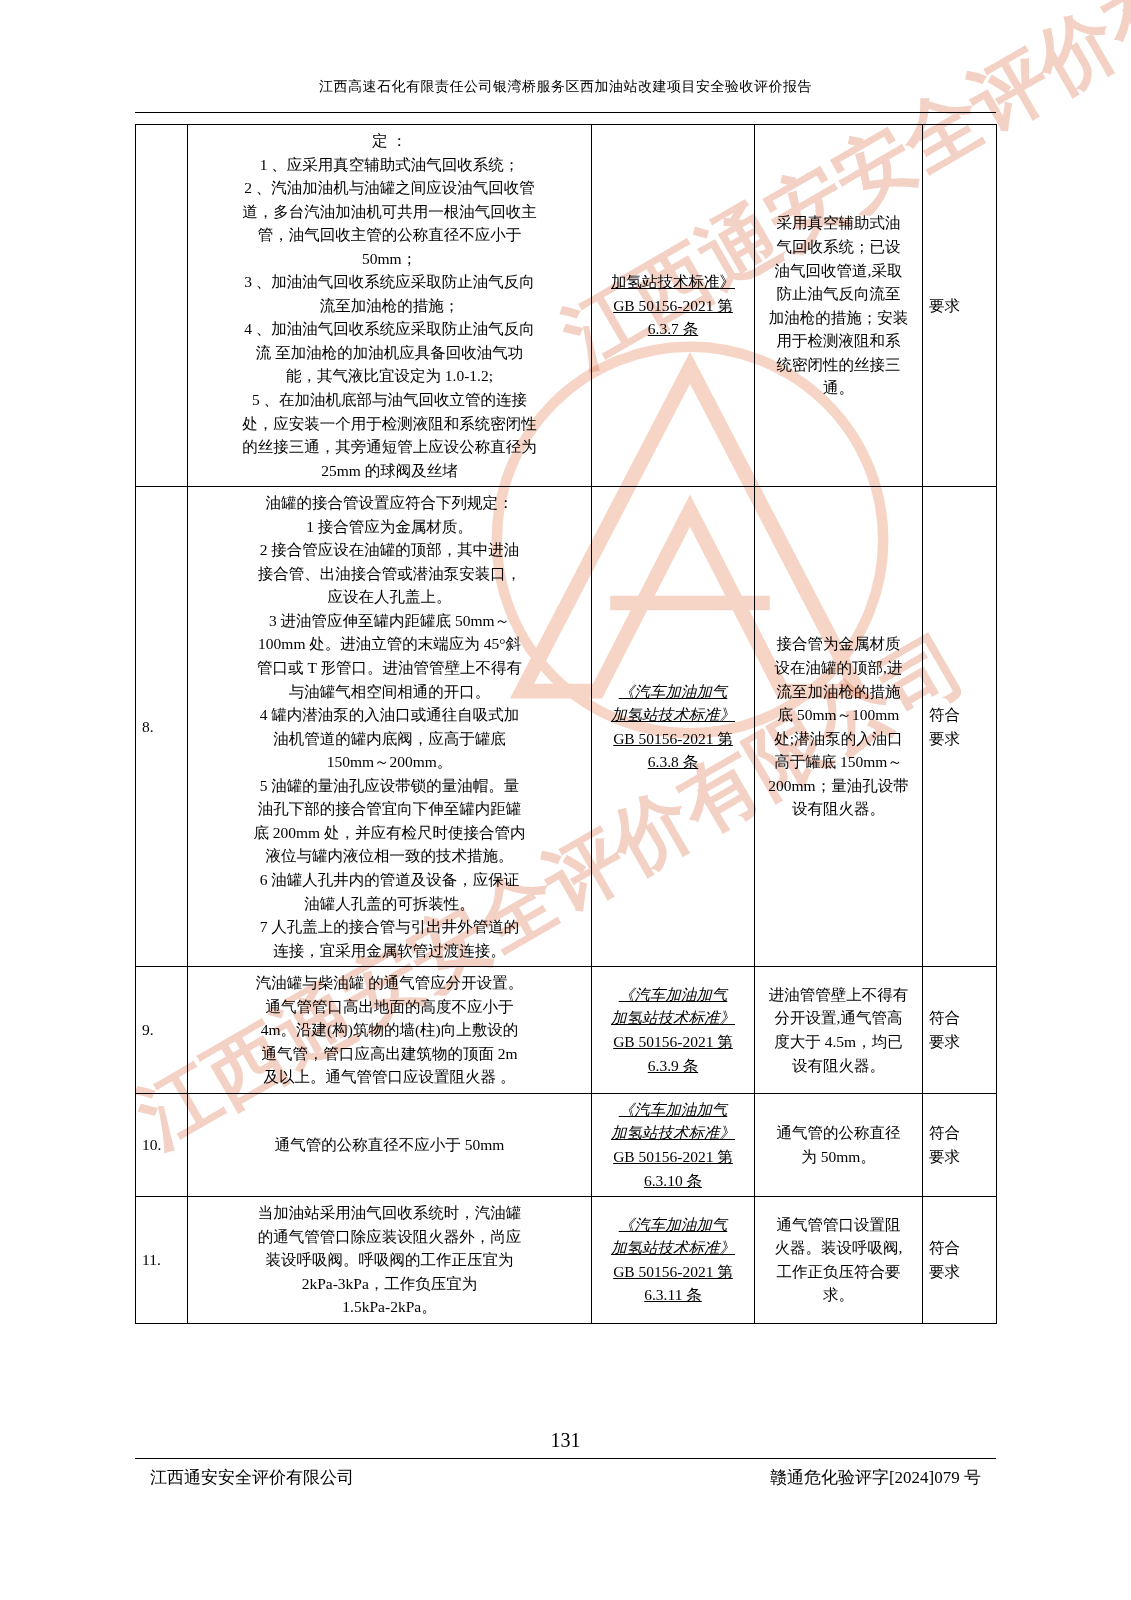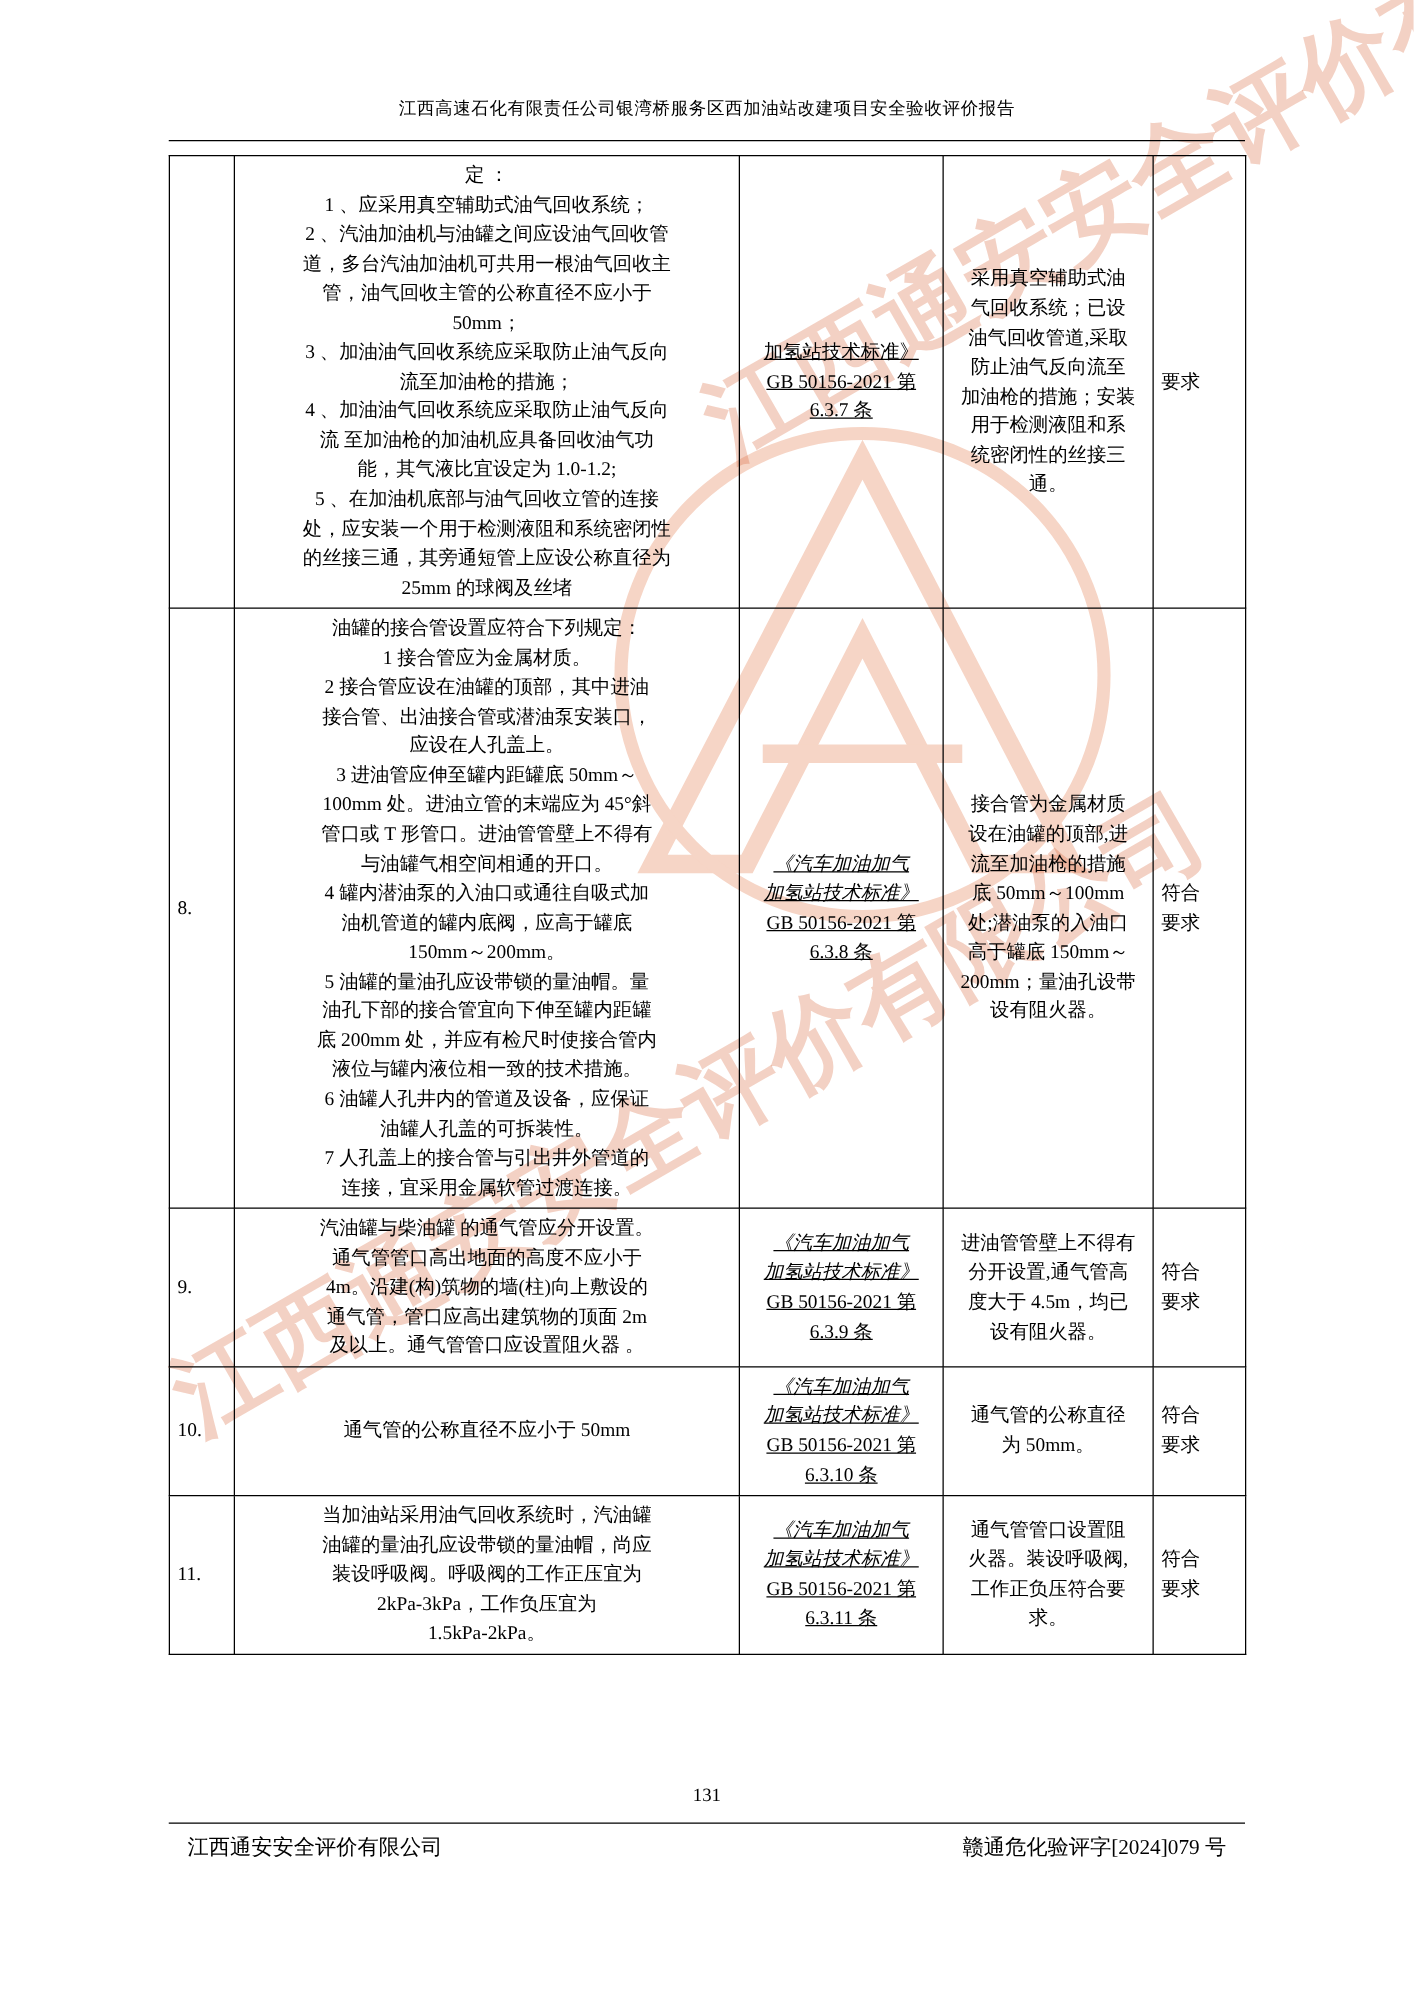--- a/index.html
+++ b/index.html
@@ -80,21 +80,21 @@
     border-top: 1.6px solid #000;
     z-index: 3;
   }
 
   .page-number {
     position: absolute;
     left: 0;
     right: 0;
     top: 1429px;
     text-align: center;
-    font-size: 15px;
+    font-size: 20px;
     z-index: 3;
   }
   .ftr-rule {
     position: absolute;
     left: 135px;
     right: 135px;
     top: 1458px;
     border-top: 1.6px solid #000;
     z-index: 3;
   }
@@ -324,21 +324,21 @@
             </td>
             <td class="concl">
               <div>符合</div>
               <div>要求</div>
             </td>
           </tr>
           <tr>
             <td class="no">11.</td>
             <td class="req">
               <p>当加油站采用油气回收系统时，汽油罐</p>
-              <p>油罐的量油孔应设带锁的量油帽，尚应</p>
+              <p>的通气管管口除应装设阻火器外，尚应</p>
               <p>装设呼吸阀。呼吸阀的工作正压宜为</p>
               <p>2kPa-3kPa，工作负压宜为</p>
               <p>1.5kPa-2kPa。</p>
             </td>
             <td class="std">
               <span class="std-name" style="font-style: italic;">《汽车加油加气</span>
               <span class="std-name" style="font-style: italic;">加氢站技术标准》</span>
               <span class="std-name">GB 50156-2021 第</span>
               <span class="std-name">6.3.11 条</span>
             </td>

